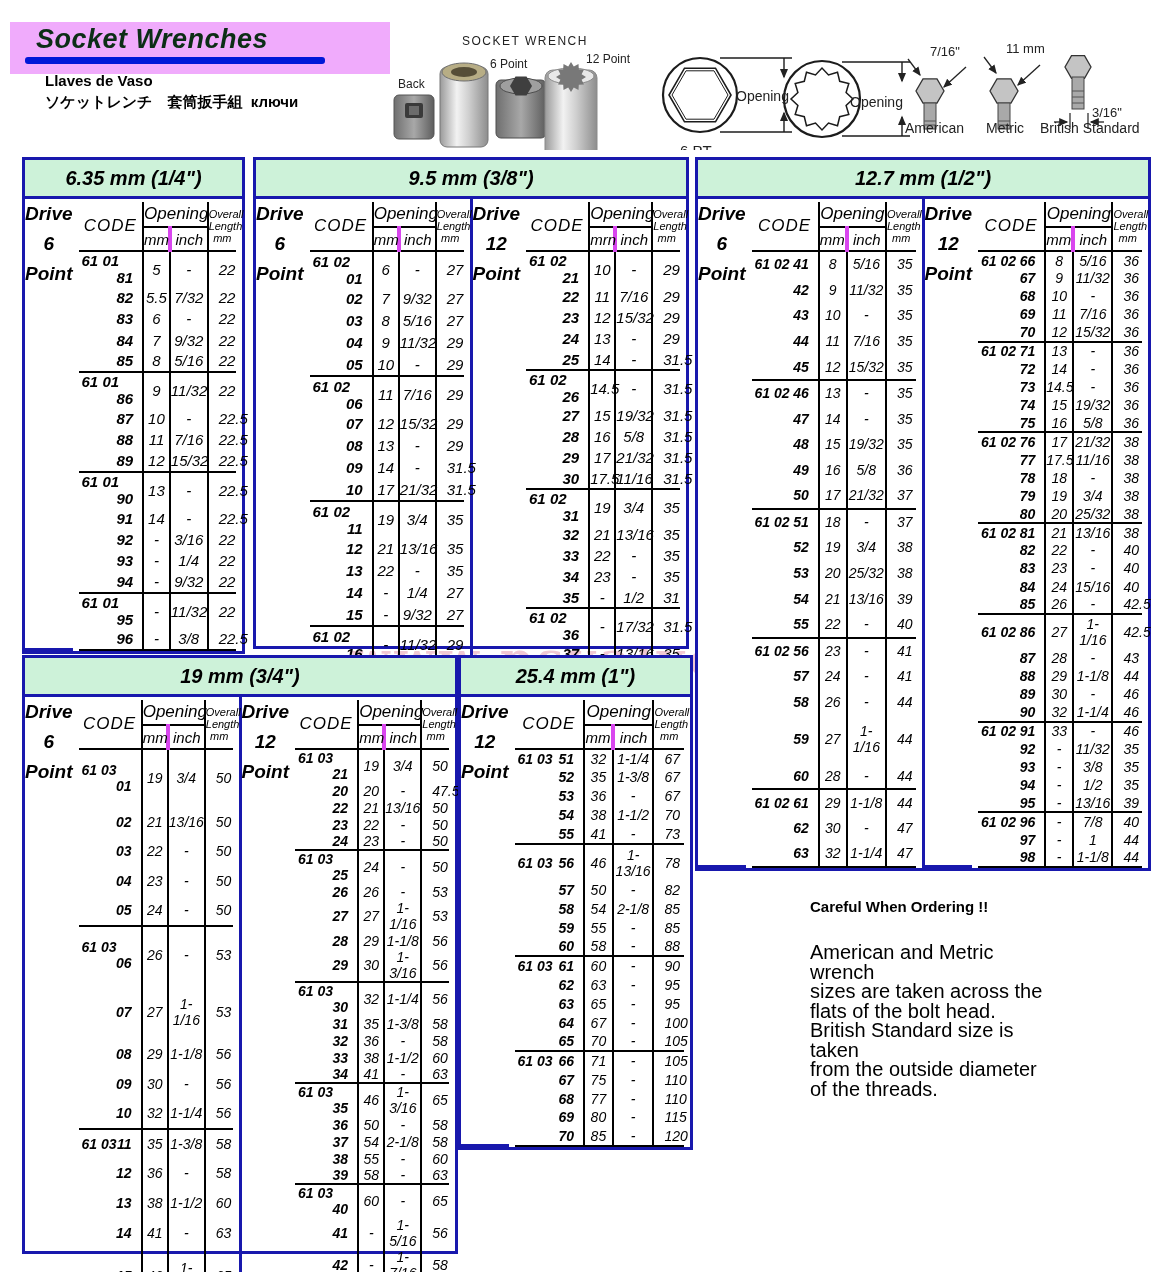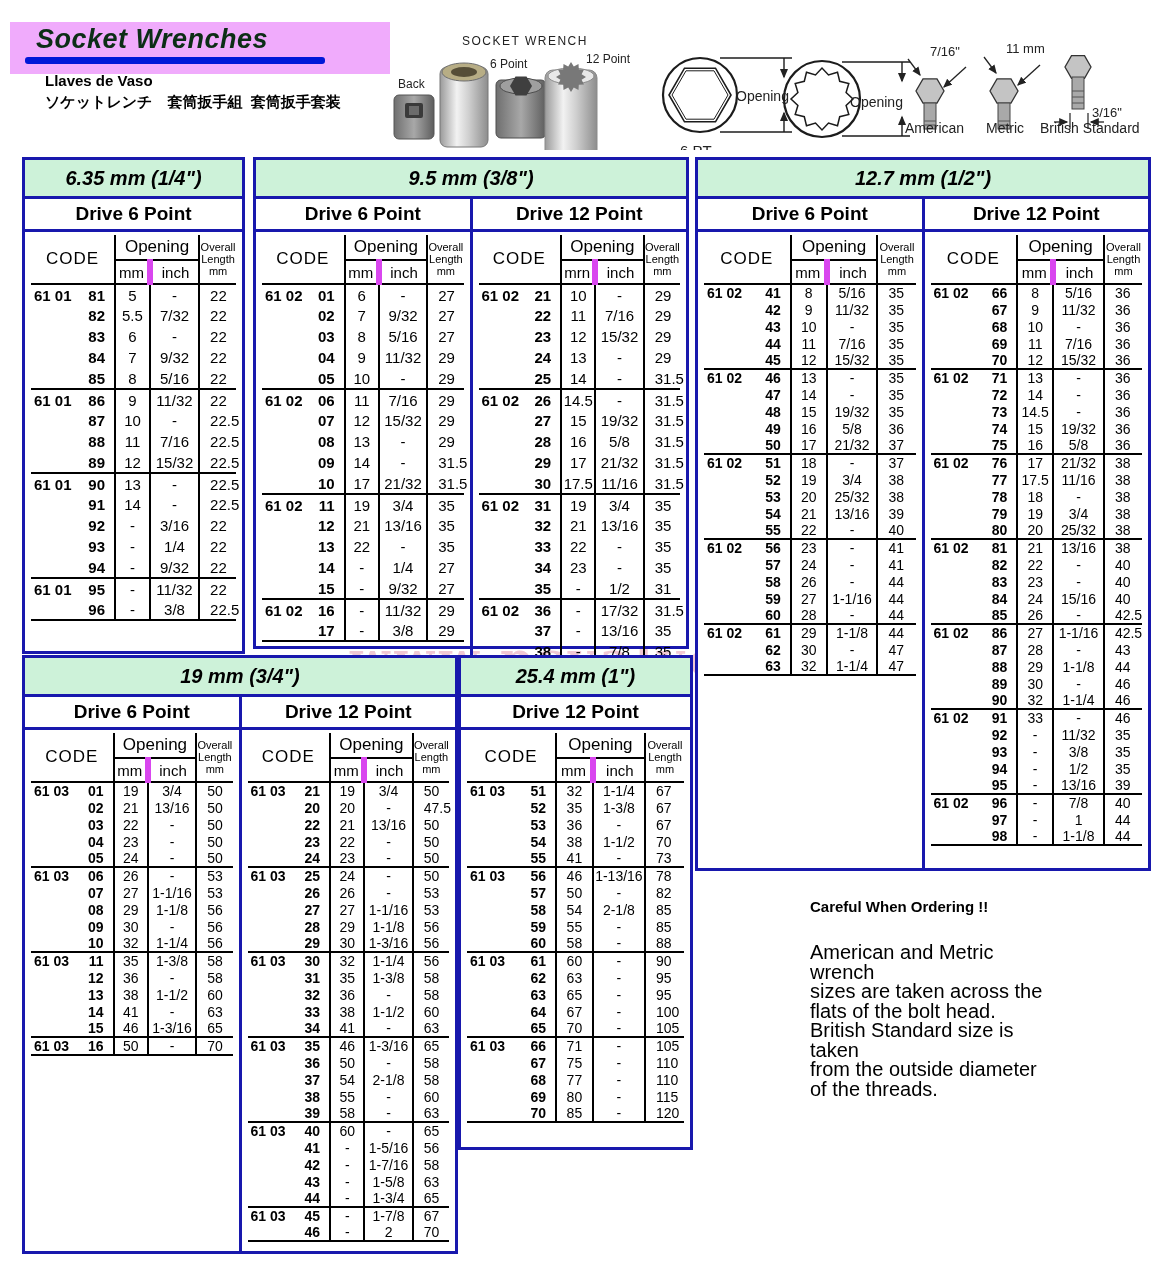--- a/index.html
+++ b/index.html
@@ -19,33 +19,33 @@
 
   
   .watermark { position:absolute; left:350px; top:632px; font-family:"DejaVu Serif",serif;
                font-size:46px; font-weight:bold; letter-spacing:5px; color:rgba(228,154,174,0.55); }
 
   
   .size-table { position:absolute; border:3px solid #1818ad; background:#fff; display:flex; flex-direction:column; }
   .size-title { flex:0 0 36px; background:#cdf2d9; border-bottom:3px solid #1818ad; text-align:center;
                 font-weight:bold; font-style:italic; font-size:20px; line-height:36px; }
   .cols { flex:1; display:flex; align-items:stretch; }
-  .drive-col { flex:1; display:flex; flex-direction:column; border-right:3px solid #1818ad; min-width:0; }
+  .drive-col { flex:1; display:flex; border-right:3px solid #1818ad; min-width:0;font-style:italic; }
   .drive-col:last-child { border-right:none; }
   .drive-title { flex:0 0 30px; border-bottom:3px solid #1818ad; text-align:center; font-weight:bold; font-size:19px; line-height:30px; }
 
   table.grid { border-collapse:collapse; table-layout:fixed; width:calc(100% - 12px); margin:3px 6px 0 6px; }
   .c-code { width:41%; } .c-mm { width:17%; } .c-inch { width:24%; } .c-len { width:18%; }
   .grid thead { border-bottom:2px solid #000; }
   .grid th { font-weight:normal; padding:0; }
   .h-code { font-size:17px; text-align:center; vertical-align:middle; letter-spacing:1px; }
   .h-opening { font-size:17px; height:24px; text-align:center; border-bottom:2px solid #000; border-left:2px solid #000; }
   .h-mm, .h-inch { font-size:15px; height:22px; text-align:center; }
   .h-mm { border-left:2px solid #000; }
-  .h-inch { border-left:6px solid #d946ef;margin-left:36px; }
+  .h-inch { border-left:4px solid #d946ef;margin-left:36px; }
   .h-len { font-size:11px; line-height:12px; text-align:center; border-left:2px solid #000; }
   .grid td { padding:0; font-size:15px; vertical-align:middle; }
   .rh21 tbody tr { height:21px; }
   .rh17 tbody tr { height:17px; }
   .rh17 .grid td, .rh17 tbody td { font-size:14px; }
   td.mm, td.inch { border-left:2px solid #000; text-align:center; }
   td.len { border-left:2px solid #000; text-align:left; padding-left:10px; }
   td.code { text-align:right; padding-right:9px; font-weight:bold; }
   td.code .pfx { float:left; padding-left:3px; }
   tr.group-start td { border-top:2px solid #000; }
@@ -67,21 +67,21 @@
 <body>
 
 <div class="page">
 
   <div class="title-band">
     <div class="title-text">Socket Wrenches</div>
     <div class="blue-bar"></div>
   </div>
   <div class="subs">
     <div>Llaves de Vaso</div>
-    <div>ソケットレンチ　套筒扳手組  套筒扳手套装</div>
+    <div>ソケットレンチ　套筒扳手組  ключи</div>
   </div>
 
   <svg class="photos" viewBox="0 0 782 125">
     <defs>
       <marker id="arr" markerWidth="8" markerHeight="8" refX="6" refY="3" orient="auto">
           <path d="M0,0L7,3L0,6Z" fill="#222"></path>
         </marker>
       <linearGradient id="chrome" x1="0" y1="0" x2="1" y2="0">
         <stop offset="0" stop-color="#9a9a9a"></stop>
           <stop offset="0.35" stop-color="#f2f2f2"></stop>

